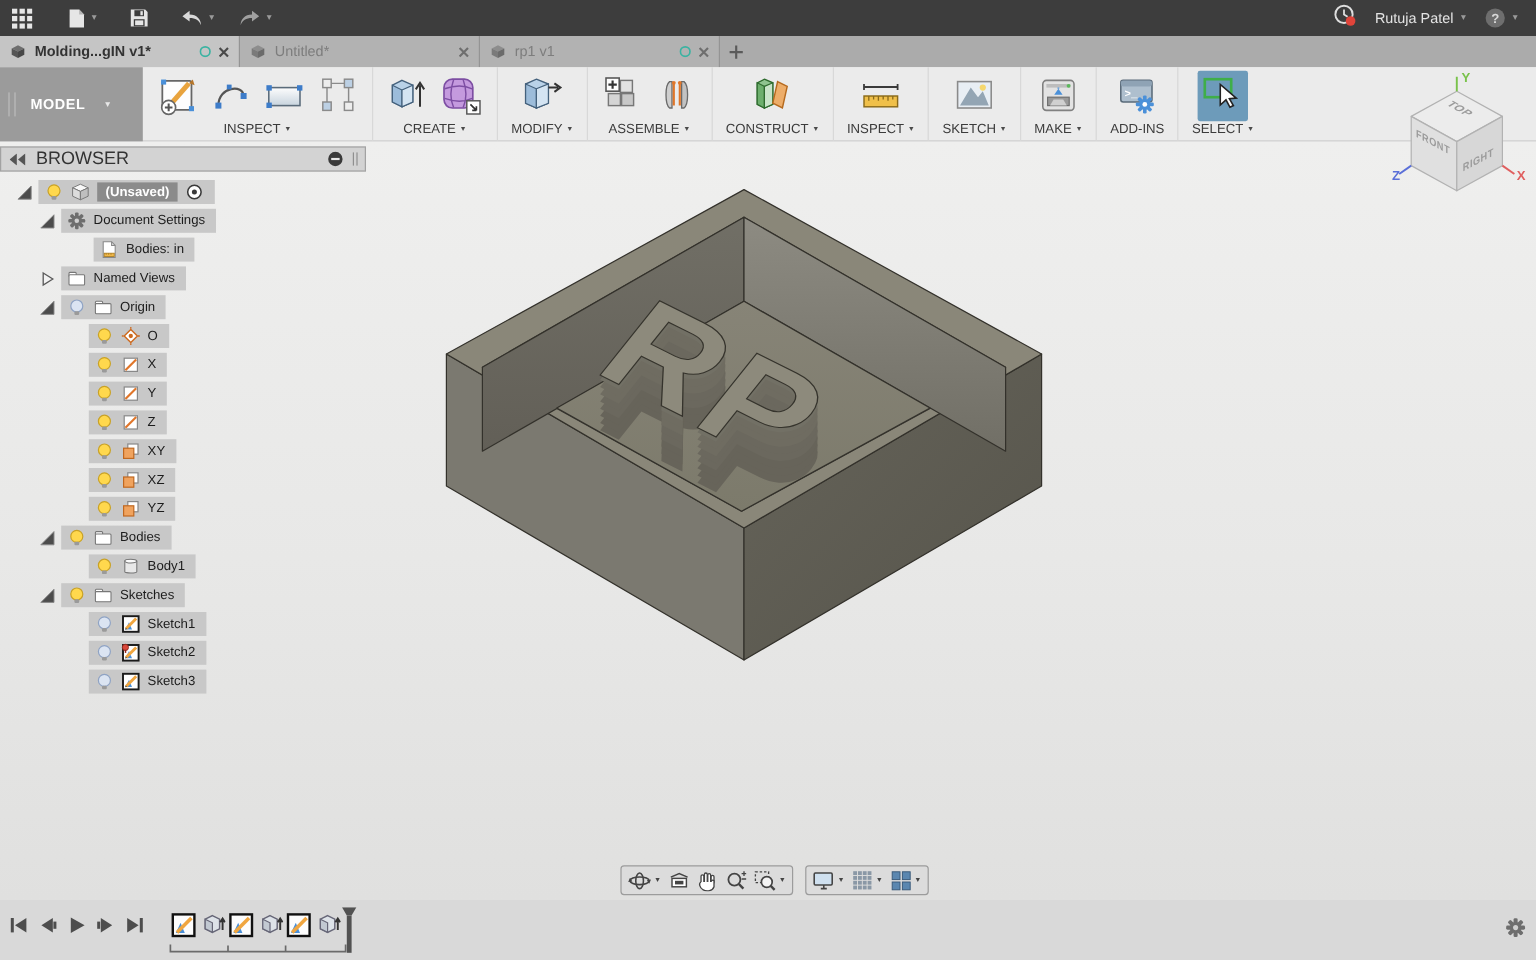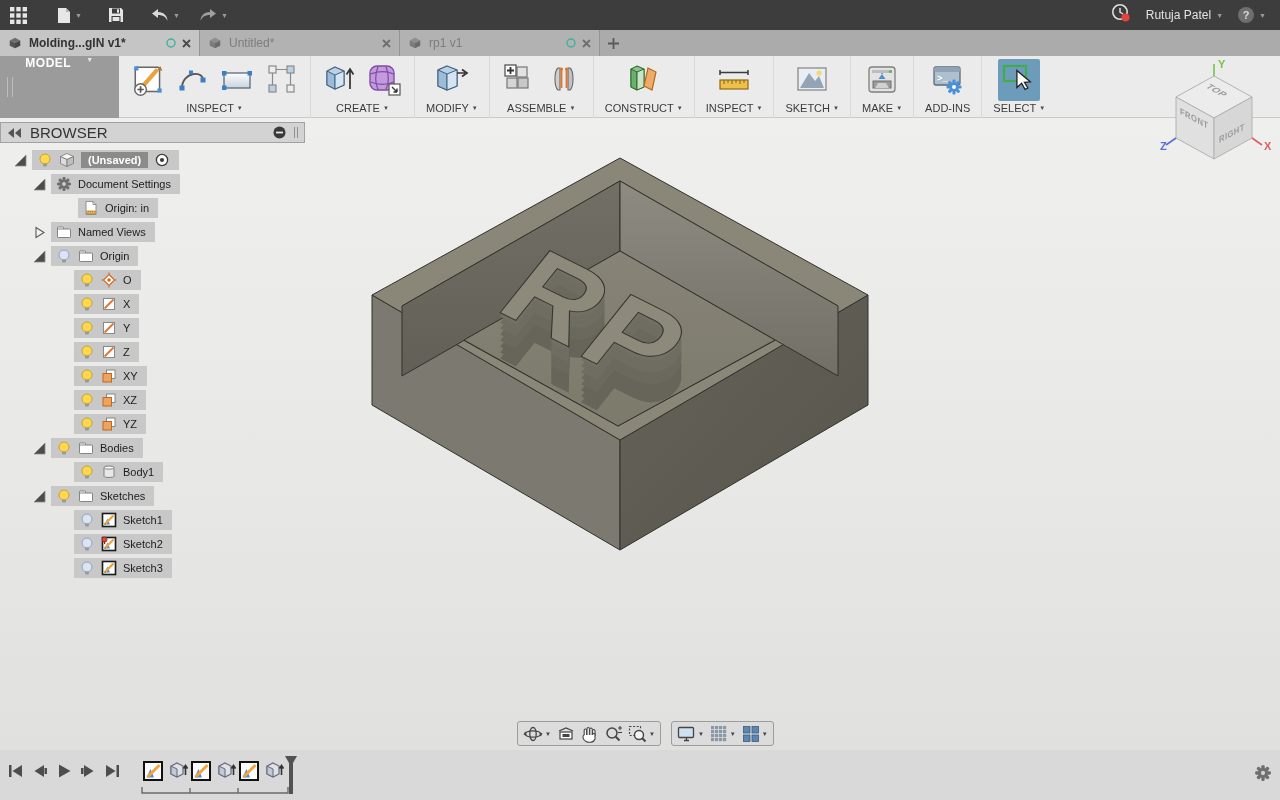--- a/index.html
+++ b/index.html
@@ -17,21 +17,21 @@
   #tabbar { position:absolute; left:0; top:30px; width:1280px; height:26px; background:#ababab; display:flex; }
   .tab { width:200px; height:26px; display:flex; align-items:center; padding:0 8px; border-right:1px solid #949494; background:#b2b2b2; }
   .tab.active { background:#c5c5c5; }
   .tab-label { font-size:12px; color:#7d7d7d; margin-left:7px; white-space:nowrap; overflow:hidden; flex:1; }
   .tab.active .tab-label { color:#333; font-weight:bold; }
   .tab-extra { display:flex; align-items:center; gap:6px; }
   .newtab { width:26px; display:flex; align-items:center; justify-content:center; }
 
   
   #toolbar { position:absolute; left:0; top:56px; width:1280px; height:62px; background:#ebebeb; border-bottom:1px solid #c9c9c9; }
-  #model-btn { position:absolute; left:0; top:0; width:119px; height:62px; background:#9b9b9b; color:#fff; display:flex; align-items:flex-start; justify-content:center; gap:15px; font-size:12px; font-weight:bold; letter-spacing:.5px; }
+  #model-btn { position:absolute; left:0; top:0; width:119px; height:62px; background:#9b9b9b; color:#fff; display:flex; align-items:center; justify-content:center; gap:15px; font-size:12px; font-weight:bold; letter-spacing:.5px; }
   #model-grip { position:absolute; left:7px; top:21px; width:6px; height:20px; border-left:1px solid #bdbdbd; border-right:1px solid #bdbdbd; }
   #tgroups { position:absolute; left:119px; top:0; height:62px; display:flex; }
   .tgroup { display:flex; flex-direction:column; align-items:center; padding:3px 11px 1px; border-right:1px solid #d8d8d8; }
   .ticons { height:42px; display:flex; align-items:center; gap:7px; }
   .tlabel { margin-top:1px; font-size:11px; color:#3b3b3b; display:flex; align-items:center; gap:3px; }
   .tlabel .dd { font-size:6px; color:#4a4a4a; }
   .tbtn { display:flex; align-items:center; justify-content:center; }
   .sel-wrap { background:#6d9bba; border-radius:2px; padding:2px; }
 
   
@@ -640,21 +640,21 @@
           </svg>
           <span>Document Settings</span>
         </span>
     </div>
     <div class="trow">
       <span class="sp2b"></span>
       <span class="chip">
           <svg class="ic" viewBox="0 0 16 16">
             <use href="#i-doc"></use>
           </svg>
-          <span>Origin: in</span>
+          <span>Bodies: in</span>
         </span>
     </div>
     <div class="trow">
       <span class="sp1"></span>
         <svg class="tri" viewBox="0 0 13 13">
           <use href="#i-tri-col"></use>
         </svg>
       <span class="chip">
           <svg class="ic" viewBox="0 0 16 16">
             <use href="#i-folder"></use>

